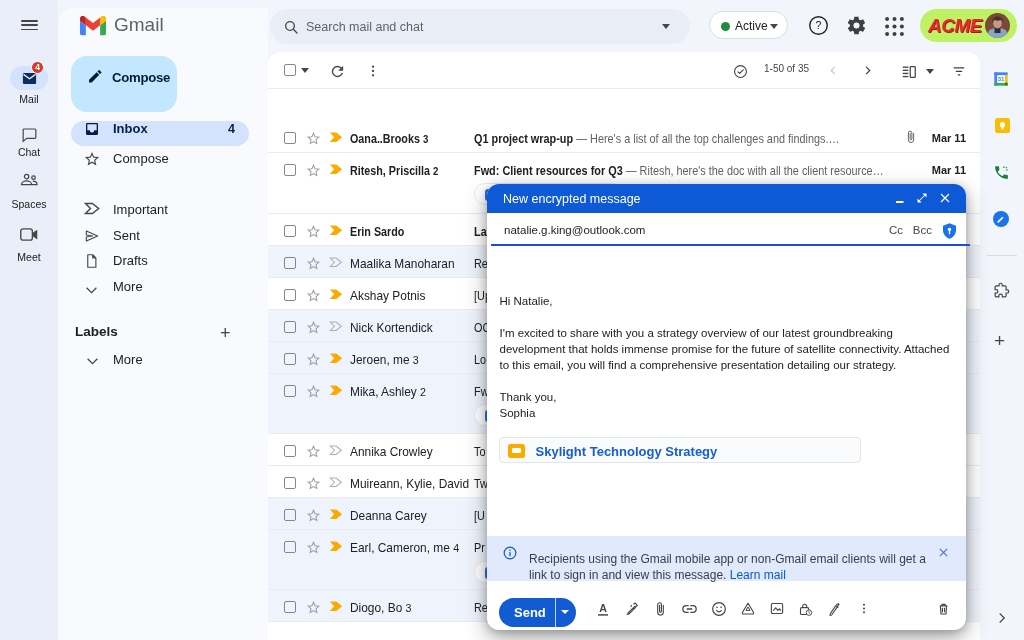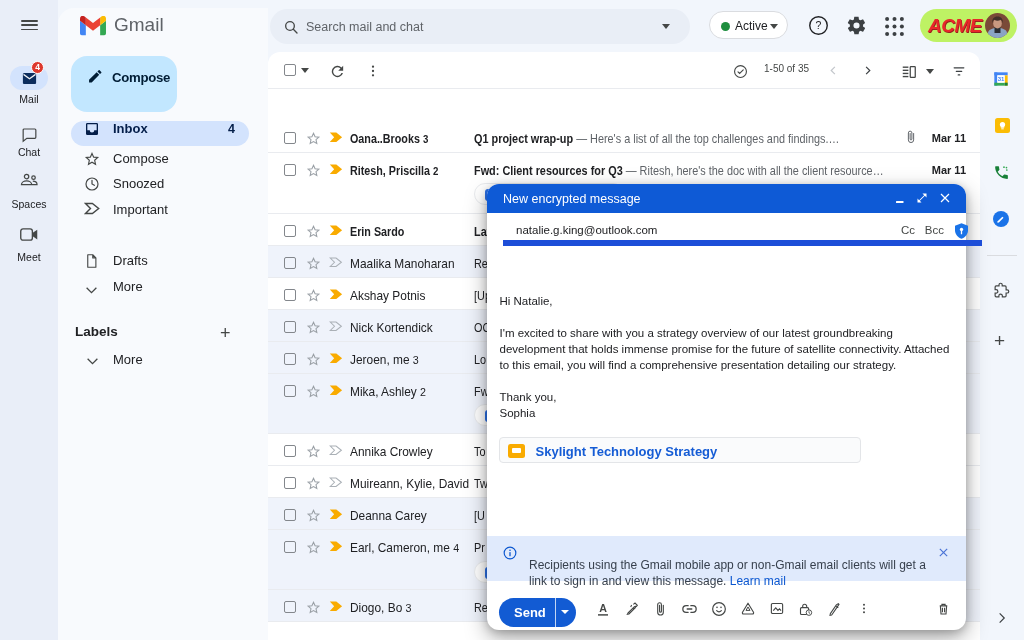--- a/index.html
+++ b/index.html
@@ -51,32 +51,32 @@
 .dt{position:absolute;right:14px;top:11px;font-size:11px;font-weight:bold;color:#202124}
 .lchip{position:absolute;left:206px;width:150px;height:22px;background:#fff;border:1px solid #e9ebee;border-radius:11px}
 .lchip:before{content:"";position:absolute;left:9.5px;top:4.5px;width:12px;height:12px;border-radius:3px;background:#2b71e8}
 .lchip:after{content:"";position:absolute;left:12.5px;top:8px;width:6px;height:1.5px;background:#fff;box-shadow:0 3px 0 #fff}
 
 .rric{position:absolute;left:993px}
 
 #compwin{position:absolute;left:487px;top:184px;width:479px;height:446px;background:#fff;border-radius:12px;box-shadow:0 8px 22px rgba(0,0,0,.34),0 2px 8px rgba(0,0,0,.2)}
 #chead{position:absolute;left:0;top:0;width:479px;height:29px;background:#0e5ad6;border-radius:12px 12px 0 0}
 #chead .t{position:absolute;left:16px;top:7.5px;font-size:12.5px;font-weight:normal;color:#fff}
-#cto{position:absolute;left:16px;top:29px;width:479px;height:32.5px;border-bottom:6px solid #1d4ed8}
+#cto{position:absolute;left:4px;top:29px;width:479px;height:32.5px;border-bottom:2px solid #1d4ed8}
 #cto .em{position:absolute;left:13px;top:11px;font-size:11.5px;color:#202124}
 #cto .cc{position:absolute;right:38px;top:11px;font-size:11.5px;color:#444746}
 #csub{position:absolute;left:0;top:61.5px;width:479px;height:35.5px;border-bottom:1px solid #e9ebef}
 #csub .s{position:absolute;left:13px;top:11px;font-size:11.5px;color:#202124}
 #cbody{position:absolute;left:12.5px;top:109px;width:465px;font-size:11.5px;line-height:16px;color:#202124}
 #cchip{position:absolute;left:11.5px;top:253px;width:362.5px;height:26px;background:#fafbfc;border:1px solid #e3e5e8;border-radius:4px}
 #cchip .t{position:absolute;left:36px;top:5.5px;font-size:13px;font-weight:bold;color:#155cd5}
 #cchip .gi{position:absolute;left:8.5px;top:5.5px;width:17px;height:14px;background:#f9ab00;border-radius:2.5px}
 #cchip .gi:after{content:"";position:absolute;left:3.5px;top:4.5px;width:9px;height:4.5px;background:#fff;border-radius:1px}
 #cbanner{position:absolute;left:0;top:352px;width:479px;height:45px;background:#e0eafc}
-#cbanner .tx{position:absolute;left:42px;top:22px;font-size:12px;font-weight:500;color:#37404d;line-height:15.5px}
+#cbanner .tx{position:absolute;left:42px;top:16px;font-size:12px;font-weight:500;color:#37404d;line-height:15.5px}
 #cbanner .lm{color:#0b57d0;font-weight:500}
 #cfoot{position:absolute;left:0;top:397px;width:479px;height:38px}
 #send{position:absolute;left:12px;top:17px;width:77px;height:29px;background:#125bd3;border-radius:14.5px}
 #send .st{position:absolute;left:15px;top:7px;font-size:13px;font-weight:bold;color:#fff}
 #send .dv{position:absolute;left:55.5px;top:0;width:1px;height:29px;background:rgba(255,255,255,.75)}
 #send .ca{position:absolute;left:61.5px;top:12px;border-left:4px solid transparent;border-right:4px solid transparent;border-top:4.5px solid #fff}
 .fic{position:absolute;top:20px}
 </style></head><body>
 
 <div id="rail"></div>
@@ -133,34 +133,31 @@
         </svg></span>
       <span class="nlb" style="color:#041e49;font-weight:bold">Inbox</span>
       <span class="ncnt" style="color:#041e49;font-weight:bold">4</span>
     </div>
 <div class="nitem" style="top:137.5px">
       <span class="nic"><svg width="16" height="16" viewBox="0 0 24 24">
           <path d="M12 3.6l2.5 5.6 6.1.6-4.6 4.1 1.3 6-5.3-3.1-5.3 3.1 1.3-6L3.4 9.8l6.1-.6z" fill="none" stroke="#444746" stroke-width="1.7"></path>
         </svg></span>
       <span class="nlb">Compose</span>
     </div>
-<div class="nitem" style="top:163.3px">
-      <span class="nic"><svg width="16" height="16" viewBox="0 0 24 24">
-          <g fill="none" stroke="#444746" stroke-width="1.8">
-            <circle cx="12" cy="12" r="9"></circle>
-            <path d="M12 6.5V12l3.5 2" stroke-linecap="round"></path>
-          </g>
-        </svg></span>
-      <span class="nlb">Snoozed</span>
-    </div>
 <div class="nitem" style="top:188.9px">
       <span class="nic"><svg width="16" height="13" viewBox="0 0 17 12">
           <path d="M1.6 .7 h7.3 L15.6 6 L8.9 11.3 H1.6 L6.9 6 Z" fill="none" stroke="#444746" stroke-width="1.5"></path>
         </svg></span>
       <span class="nlb">Important</span>
+    </div>
+<div class="nitem" style="top:214.7px">
+      <span class="nic"><svg width="16" height="16" viewBox="0 0 24 24">
+          <path d="M3.5 4.5L20.5 12 3.5 19.5V13.5L13 12 3.5 10.5z" fill="none" stroke="#444746" stroke-width="1.7" stroke-linejoin="round"></path>
+        </svg></span>
+      <span class="nlb">Sent</span>
     </div>
 <div class="nitem" style="top:240.2px">
       <span class="nic"><svg width="15" height="16" viewBox="0 0 24 24">
           <path d="M6 2h8l5 5v15H6z M14 2v5h5" fill="none" stroke="#444746" stroke-width="1.8" stroke-linejoin="round"></path>
         </svg></span>
       <span class="nlb">Drafts</span>
     </div>
 <div class="nitem" style="top:265.8px">
       <span class="nic" style="top:9px;left:27px"><svg width="13" height="9" viewBox="0 0 24 16">
           <path d="M3 3l9 9 9-9" fill="none" stroke="#444746" stroke-width="2.4"></path>

